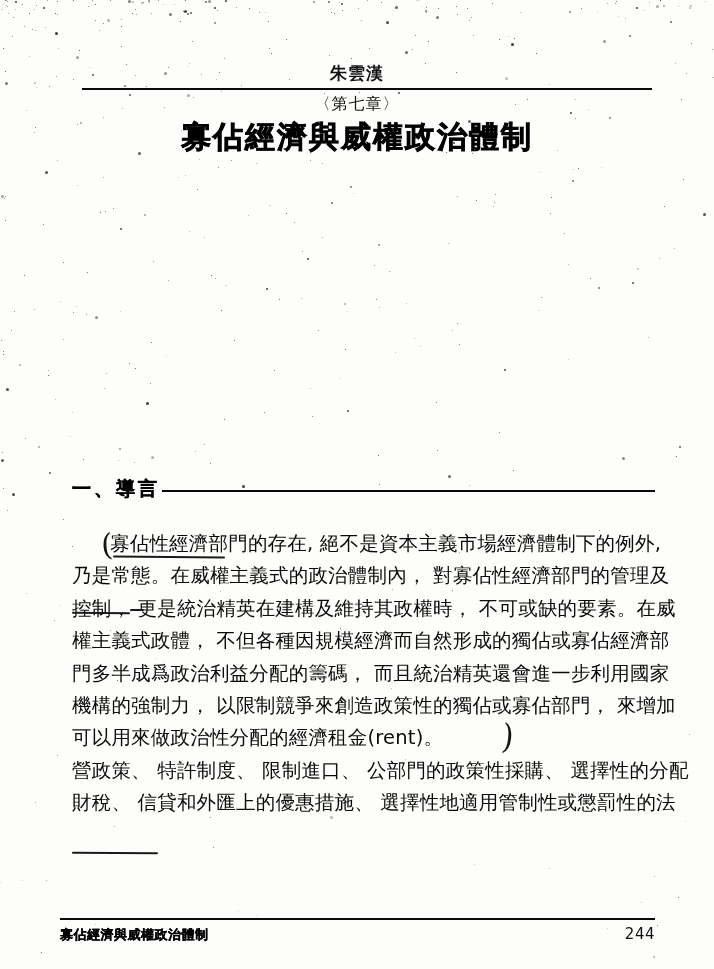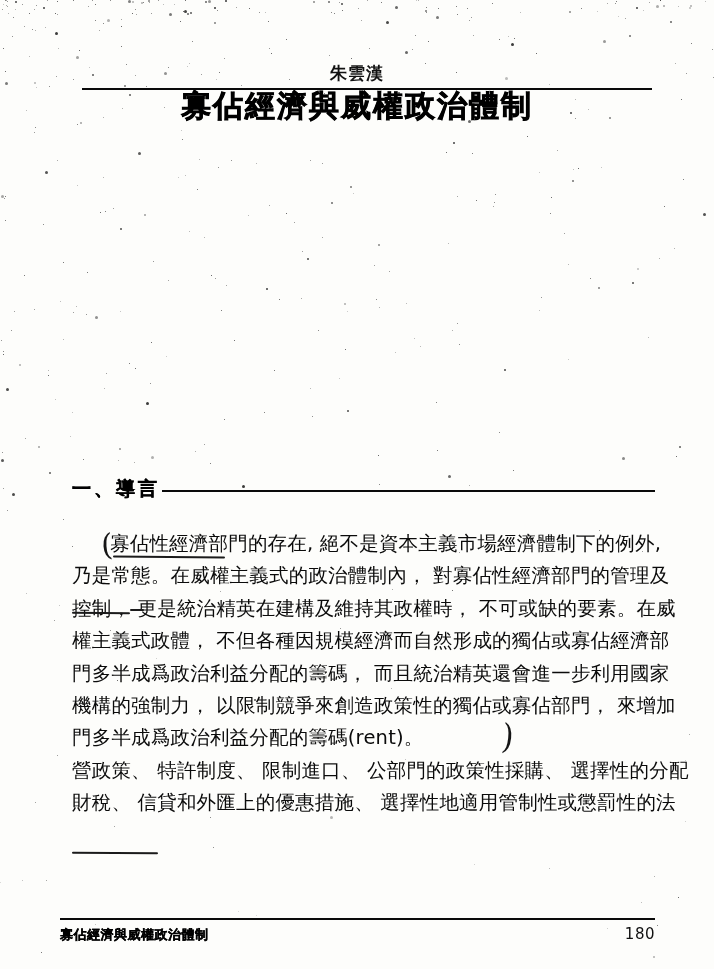--- a/index.html
+++ b/index.html
@@ -187,58 +187,59 @@
   }
 </style>
 </head>
 <body>
 
 <div id="page">
 
   <div class="header-block">
     <div class="author-line">朱雲漢</div>
     <div class="header-rule"></div>
+    <div class="chapter-mark">〈第七章〉</div>
     <div class="doc-title">寡佔經濟與威權政治體制</div>
   </div>
 
   <div class="section-block">
     <span class="section-label">一、導言</span>
     <span class="section-rule"></span>
   </div>
 
   <div class="body-block">
 
     <p class="para">
       <span class="line ind">寡佔性經濟部門的存在, 絕不是資本主義市場經濟體制下的例外,</span>
       <span class="line">乃是常態。在威權主義式的政治體制內， 對寡佔性經濟部門的管理及</span>
       <span class="line">控制， 更是統治精英在建構及維持其政權時， 不可或缺的要素。在威</span>
       <span class="line">權主義式政體， 不但各種因規模經濟而自然形成的獨佔或寡佔經濟部</span>
       <span class="line">門多半成爲政治利益分配的籌碼， 而且統治精英還會進一步利用國家</span>
       <span class="line">機構的強制力， 以限制競爭來創造政策性的獨佔或寡佔部門， 來增加</span>
-      <span class="line">門多半成爲政治利益分配的籌碼(rent)。</span>
+      <span class="line">可以用來做政治性分配的經濟租金(rent)。</span>
     </p>
 
     <p class="para">
       <span class="line">營政策、 特許制度、 限制進口、 公部門的政策性採購、 選擇性的分配</span>
       <span class="line">財稅、 信貸和外匯上的優惠措施、 選擇性地適用管制性或懲罰性的法</span>
     </p>
 
   </div>
 
   <div class="annot hand-paren open">(</div>
   <div class="annot hand-paren close">)</div>
   <div class="annot hand-underline u1"></div>
   <div class="annot hand-underline u2"></div>
   <div class="annot hand-underline u2b"></div>
   <div class="annot hand-underline u3"></div>
 
   <div class="footer-rule"></div>
   <div class="footer-row">
     <span class="footer-title">寡佔經濟與威權政治體制</span>
-    <span class="footer-page">180</span>
+    <span class="footer-page">244</span>
   </div>
 
   <div class="noise-layer" id="noise">
       <div class="speck" style="left: 223.9px; top: 57.8px; width: 1px; height: 1px; opacity: 0.58;"></div>
       <div class="speck" style="left: 673.8px; top: 248.2px; width: 1px; height: 1px; opacity: 0.43;"></div>
       <div class="speck" style="left: 60.4px; top: 300.6px; width: 1px; height: 1px; opacity: 0.36;"></div>
       <div class="speck" style="left: 49.1px; top: 86.3px; width: 1px; height: 1px; opacity: 0.64;"></div>
       <div class="speck" style="left: 572.4px; top: 180.3px; width: 2px; height: 2px; opacity: 0.61;"></div>
       <div class="speck" style="left: 186.7px; top: 94.1px; width: 3px; height: 3px; opacity: 0.37;"></div>
       <div class="speck" style="left: 415px; top: 34.5px; width: 1px; height: 1px; opacity: 0.67;"></div>

